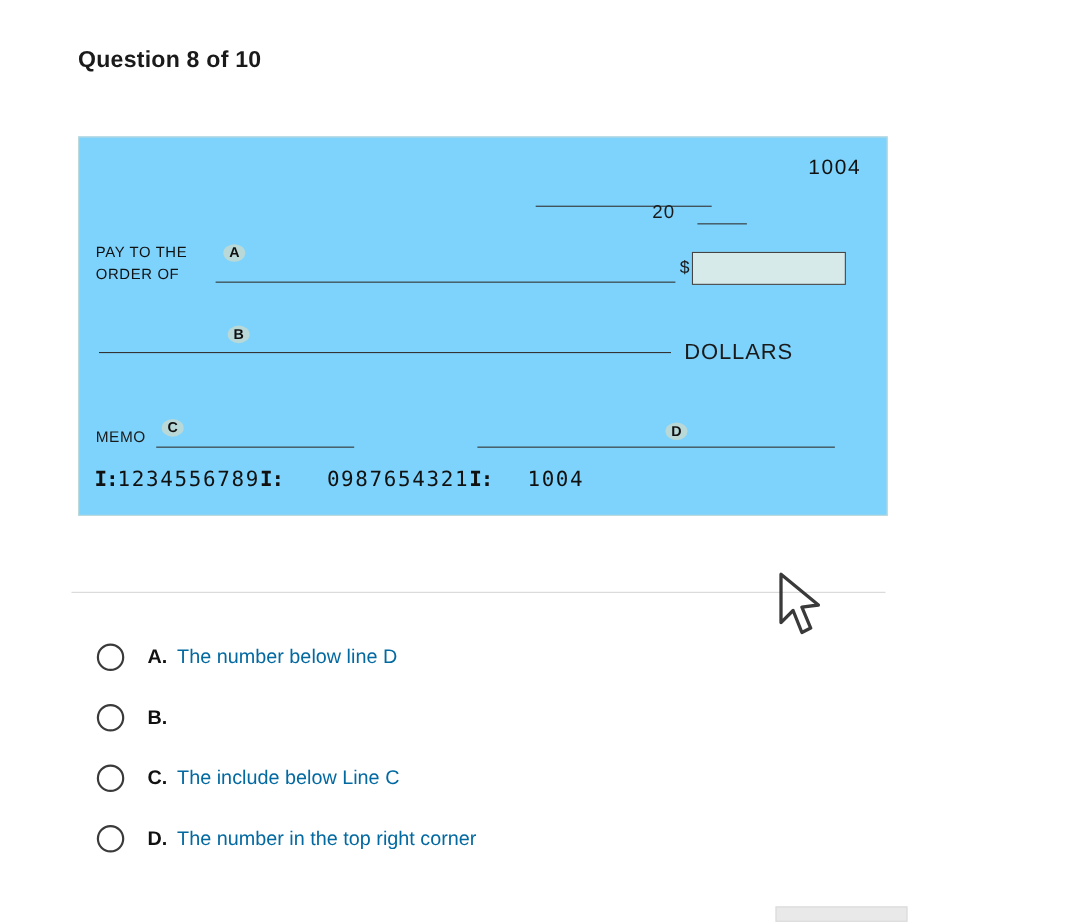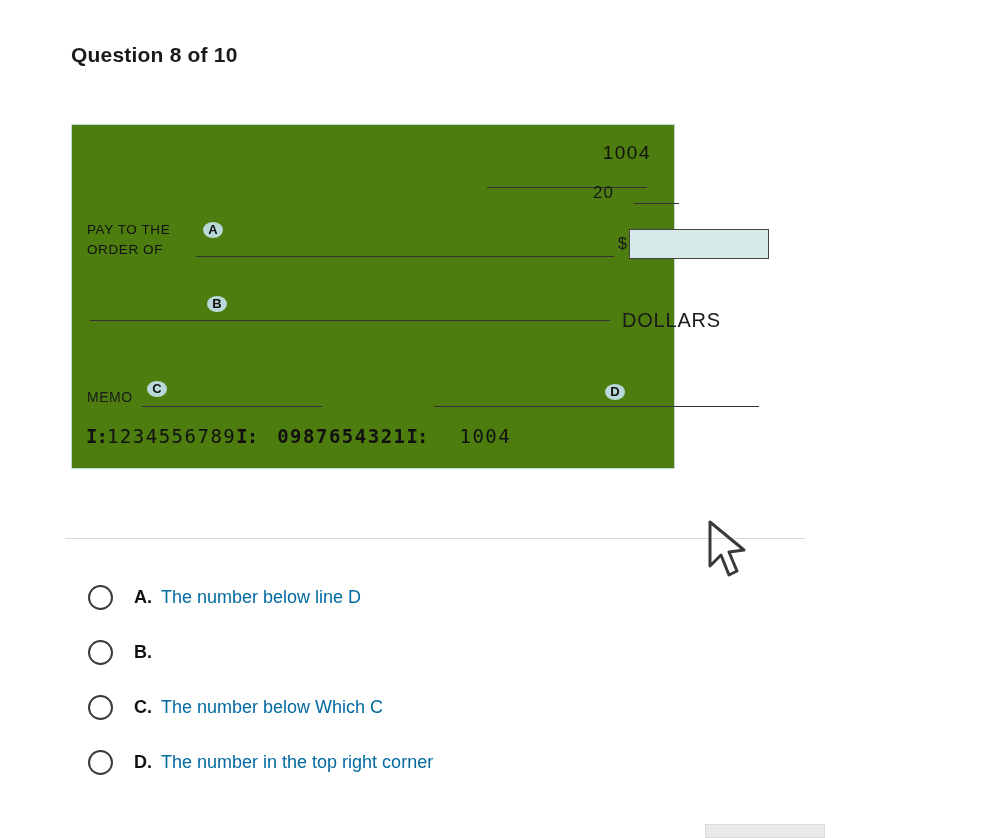--- a/index.html
+++ b/index.html
@@ -37,23 +37,23 @@
     font-size: 17px;
     font-weight: 500;
     letter-spacing: 0.1px;
     color: #222;
   }
   
   .check {
     position: absolute;
     left: 71px;
     top: 124px;
-    width: 604px;
+    width: 736px;
     height: 345px;
-    background: #4d7c0f;
+    background: #7dd3fc;
     border: 1px solid #c2dada;
     box-sizing: border-box;
   }
   .check-number {
     position: absolute;
     right: 23px;
     top: 17px;
     font-size: 19px;
     letter-spacing: 1.5px;
     color: #111;
@@ -168,21 +168,21 @@
     top: 300px;
     font-size: 19px;
     letter-spacing: 1.5px;
     color: #111;
     font-family: "DejaVu Sans Mono", monospace;
   }
   .micr .sym {
     font-weight: bold;
     letter-spacing: -1px;
   }
-  .micr .grp2 { margin-left: 20px; font-weight: bold; }
+  .micr .grp2 { margin-left: 40px; }
   .micr .grp3 { margin-left: 32px; }
 
   
   .divider {
     position: absolute;
     left: 65px;
     top: 538px;
     width: 740px;
     border-top: 1px solid #d8d8d8;
   }
@@ -296,21 +296,21 @@
     </div>
 
     <div class="answer">
       <div class="radio"></div>
       <div class="answer-letter">B.</div>
     </div>
 
     <div class="answer">
       <div class="radio"></div>
       <div class="answer-letter">C.</div>
-      <div class="answer-text">The number below Which C</div>
+      <div class="answer-text">The include below Line C</div>
     </div>
 
     <div class="answer">
       <div class="radio"></div>
       <div class="answer-letter">D.</div>
       <div class="answer-text">The number in the top right corner</div>
     </div>
 
   </div>
 

